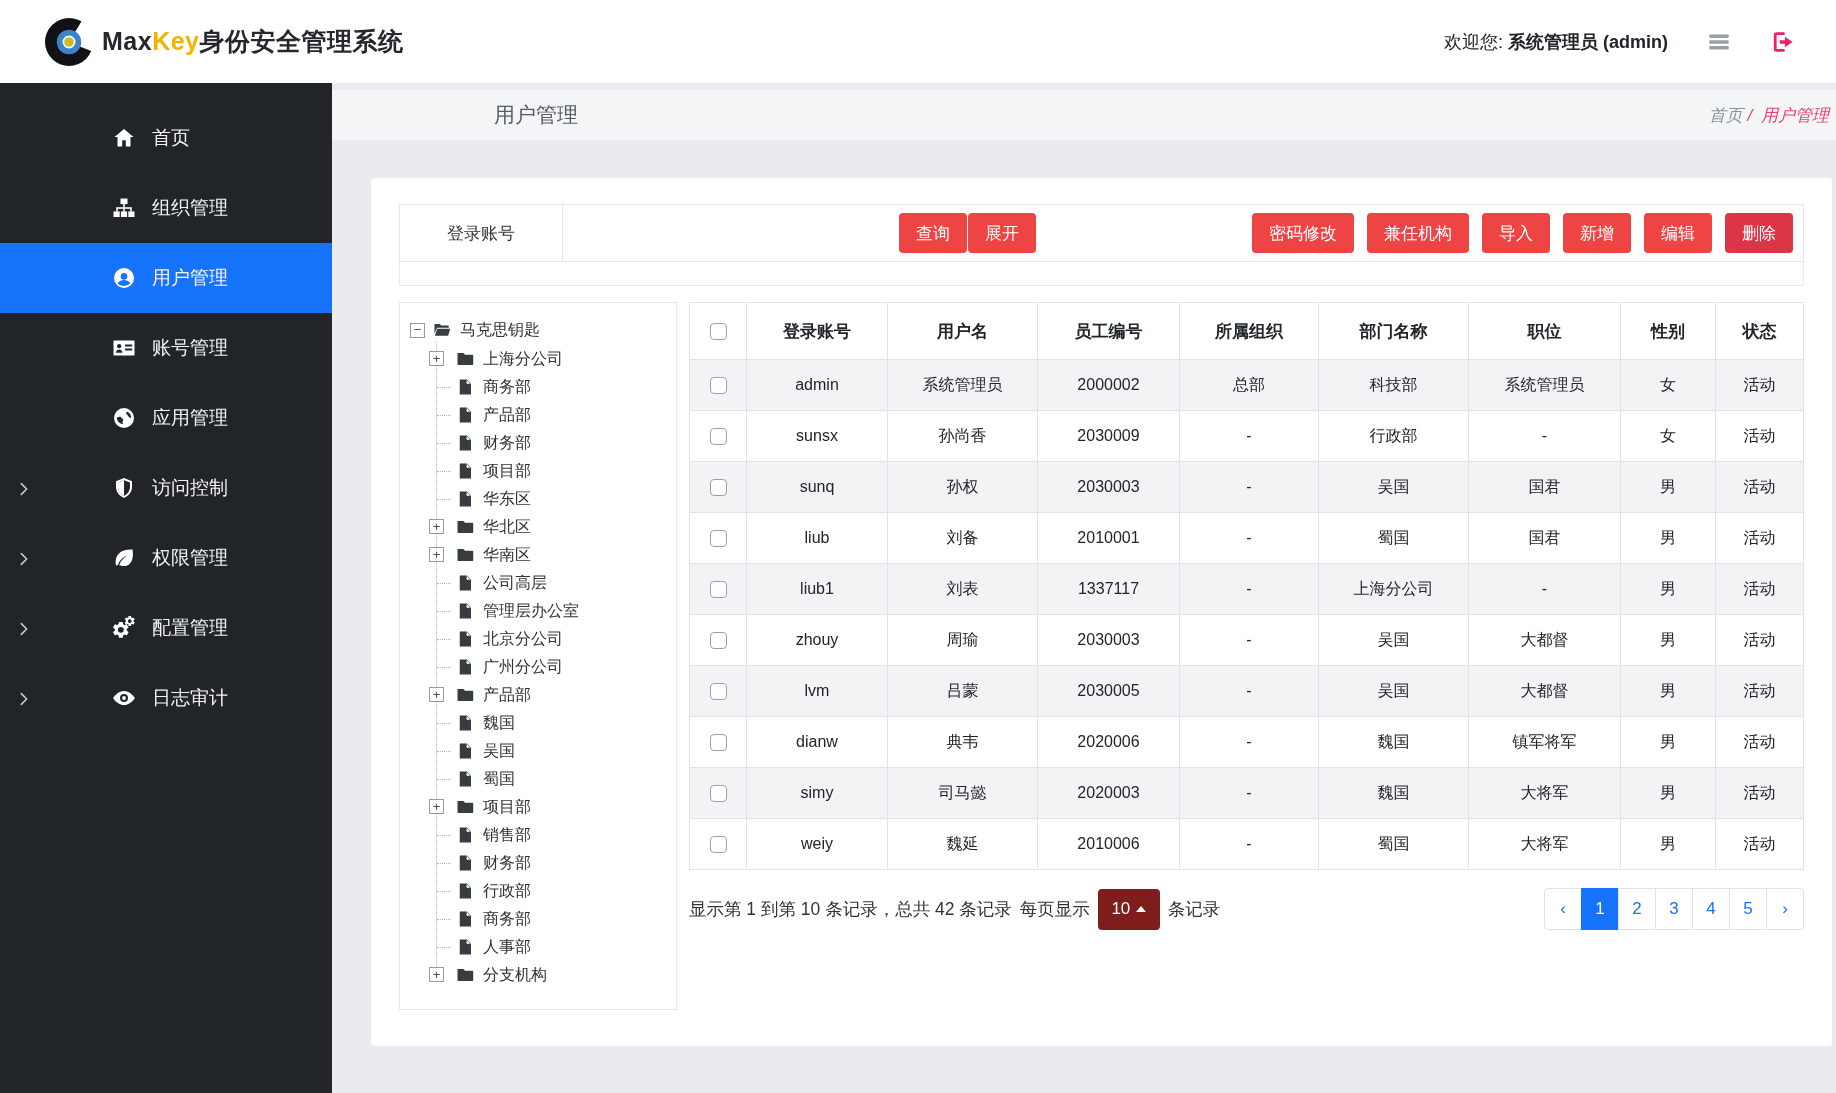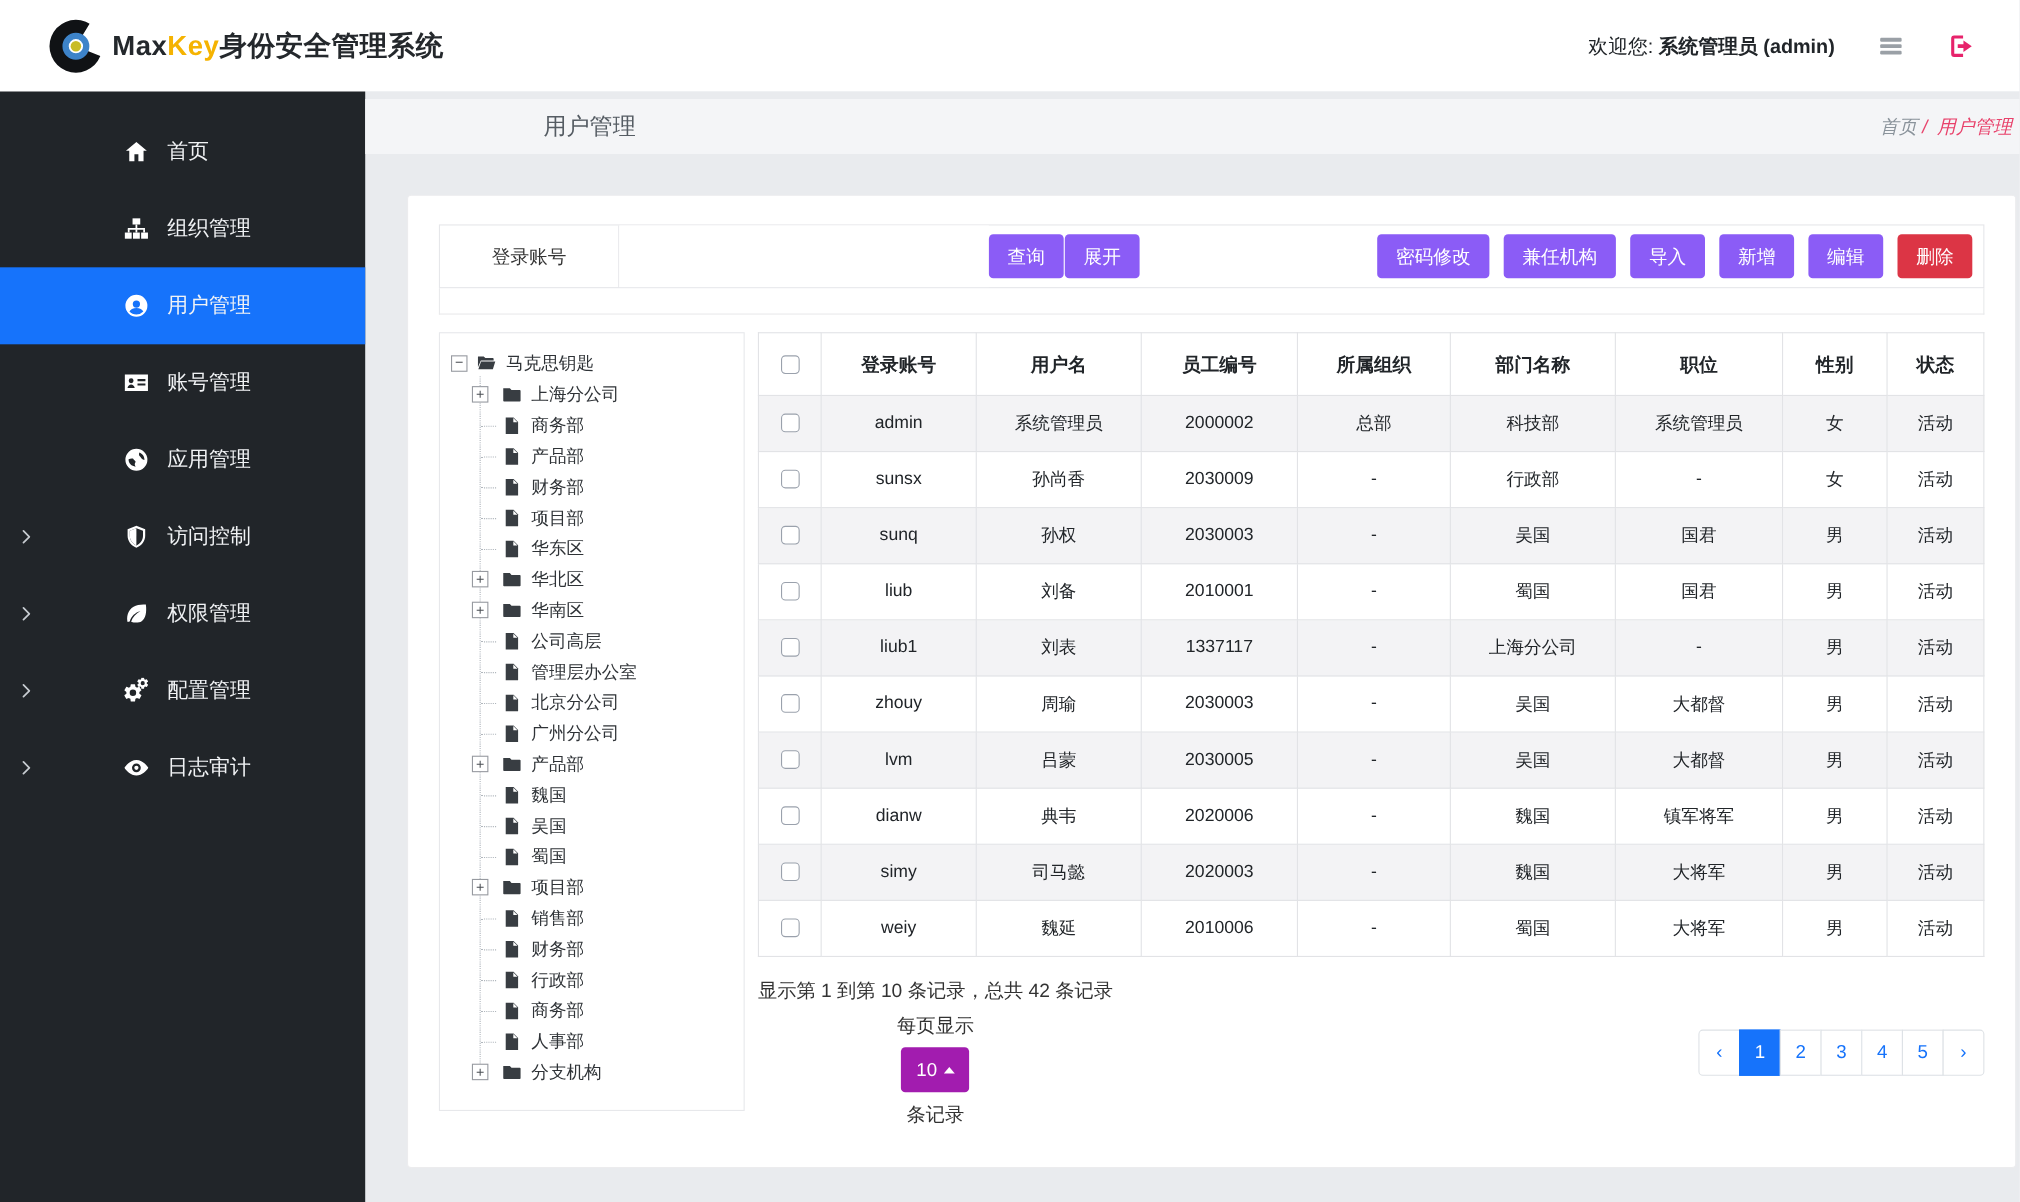--- a/index.html
+++ b/index.html
@@ -44,21 +44,21 @@
   
   .card { background:#fff; margin:37px 36px 0 38px; border:1px solid #ececee;
     border-radius:4px; padding:26px 28px 36px 28px; min-height:845px; }
 
   .toolbar { border:1px solid #e6e7ea; display:flex; align-items:stretch; height:58px; }
   .search-label { width:163px; border-right:1px solid #e6e7ea; display:flex;
     align-items:center; justify-content:center; font-size:17px; color:#333; flex:none; }
   .search-input { border:none; outline:none; width:336px; font-size:16px;
     padding:0 12px; flex:none; }
   .btn { border:none; border-radius:4px; color:#fff; font-size:17px; cursor:pointer;
-    font-family:inherit; background:#8b5cf6; padding:0 17px; height:40px; }
+    font-family:inherit; background:#ef4444; padding:0 17px; height:40px; }
   .btn.danger { background:#dc3545; }
   .join-btns { display:flex; align-items:center; gap:1px; }
   .toolbar .btn { align-self:center; }
   .toolbar-spacer { flex:1; }
   .action-btns { display:flex; align-items:center; gap:13px; padding-right:10px; }
 
   .collapsed-strip { border:1px solid #e9eaec; border-top:none; height:24px; }
 
   .content-row { display:flex; margin-top:16px; align-items:flex-start; }
 
@@ -88,22 +88,22 @@
   table.users { width:100%; border-collapse:collapse; table-layout:fixed; }
   .users th, .users td { border:1px solid #e2e3e6; text-align:center; color:#212529; }
   .users th { height:57px; font-size:17px; font-weight:bold; background:#fff; }
   .users td { height:51px; font-size:16px; }
   .users tbody tr:nth-child(odd) td { background:#f3f3f5; }
   .cb { width:17px; height:17px; border:1.5px solid #9aa1ac; border-radius:4px;
     background:#fff; display:inline-block; vertical-align:middle; cursor:pointer; }
 
   
   .pager-row { display:flex; align-items:center; margin-top:18px; }
-  .pager-info { font-size:17.5px; color:#333; display:flex; align-items:center; gap:8px;flex-direction:column; }
-  .per-page-btn { background:#a21caf; color:#fff; border:none; border-radius:4px;
+  .pager-info { font-size:17.5px; color:#333; display:flex; align-items:center; gap:8px; }
+  .per-page-btn { background:#7f1d1d; color:#fff; border:none; border-radius:4px;
     height:41px; width:62px; font-size:17px; display:inline-flex; align-items:center;
     justify-content:center; gap:6px; cursor:pointer; font-family:inherit; }
   .caret-up { width:0; height:0; border-left:5px solid transparent;
     border-right:5px solid transparent; border-bottom:6px solid #fff; display:inline-block; }
   .pages { margin-left:auto; display:flex; }
   .page-btn { min-width:38px; height:42px; border:1px solid #dee2e6; background:#fff;
     color:#1673fb; font-size:17px; display:inline-flex; align-items:center;
     justify-content:center; cursor:pointer; margin-left:-1px; font-family:inherit; padding:0 10px; }
   .page-btn:first-child { border-radius:4px 0 0 4px; margin-left:0; }
   .page-btn:last-child { border-radius:0 4px 4px 0; }

